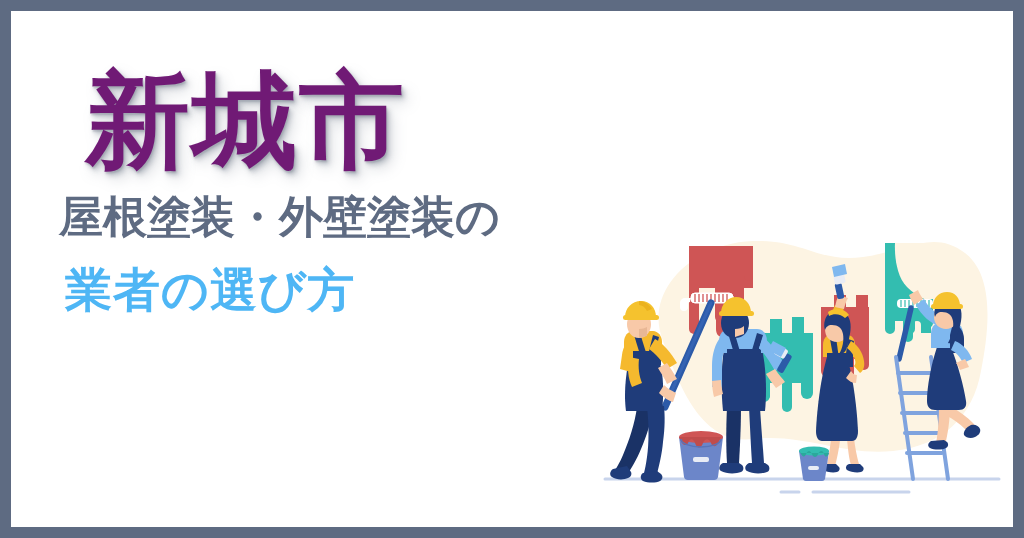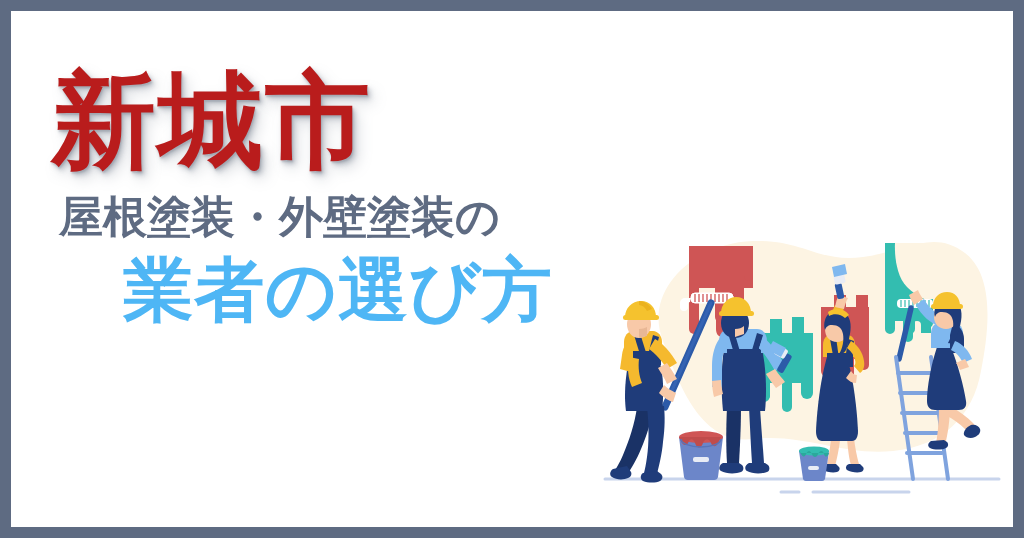--- a/index.html
+++ b/index.html
@@ -24,48 +24,48 @@
   
   #text-block {
     position:absolute;
     left:40px; top:48px;
     width:560px;
   }
   #city-title {
     font-size:105px;
     font-weight:bold;
     line-height:1.18;
-    color:#b91c1c;
+    color:#701a75;
     letter-spacing:2px;
     text-shadow:
        3px 4px 5px rgba(120,128,142,0.42),
        6px 8px 14px rgba(120,128,142,0.26),
        1px 2px 2px rgba(120,128,142,0.38);
     white-space:nowrap;
+    margin-left:34px;
   }
   #subtitle {
     margin-top:6px;
     margin-left:8px;
     font-size:44px;
     font-weight:bold;
     color:#5E6B82;
     letter-spacing:0px;
     line-height:1.25;
     white-space:nowrap;
   }
   #headline {
-    margin-top:4px;
+    margin-top:17px;
     margin-left:14px;
-    font-size:70px;
+    font-size:47px;
     font-weight:bold;
     color:#4EB6F5;
     letter-spacing:1px;
     line-height:1.22;
     white-space:nowrap;
-    text-align:center;
   }
 
   
   #illustration {
     position:absolute;
     right:10px; bottom:16px;
     width:400px; height:300px;
   }
   #illustration svg { display:block; width:100%; height:100%; }
 </style>

